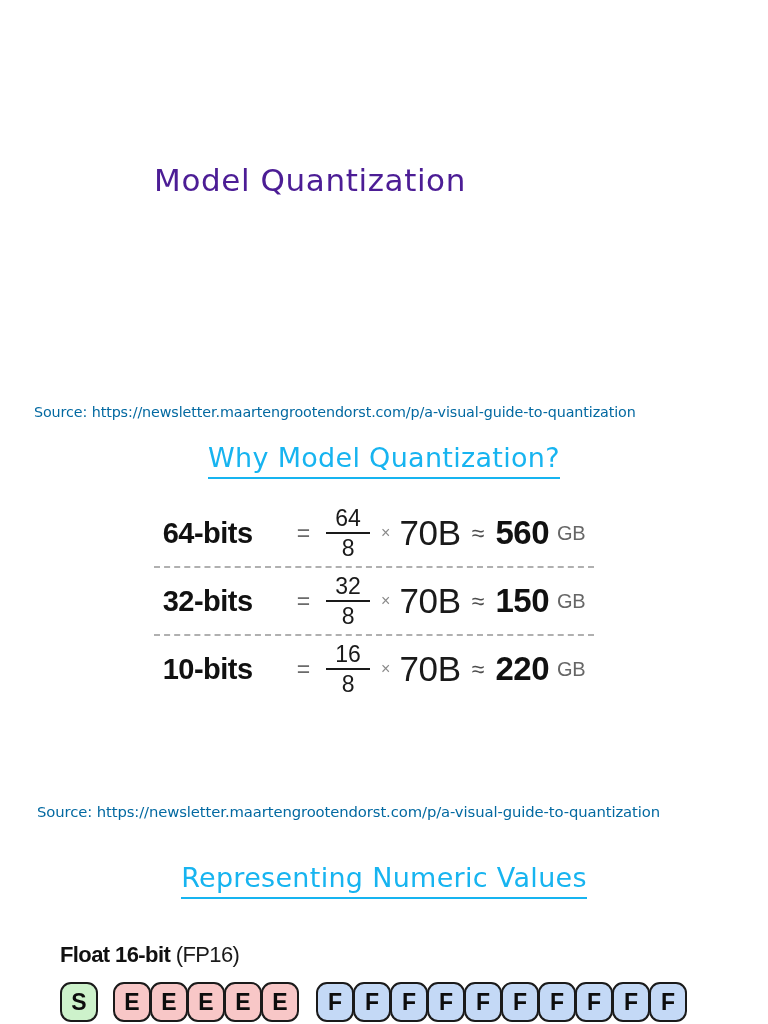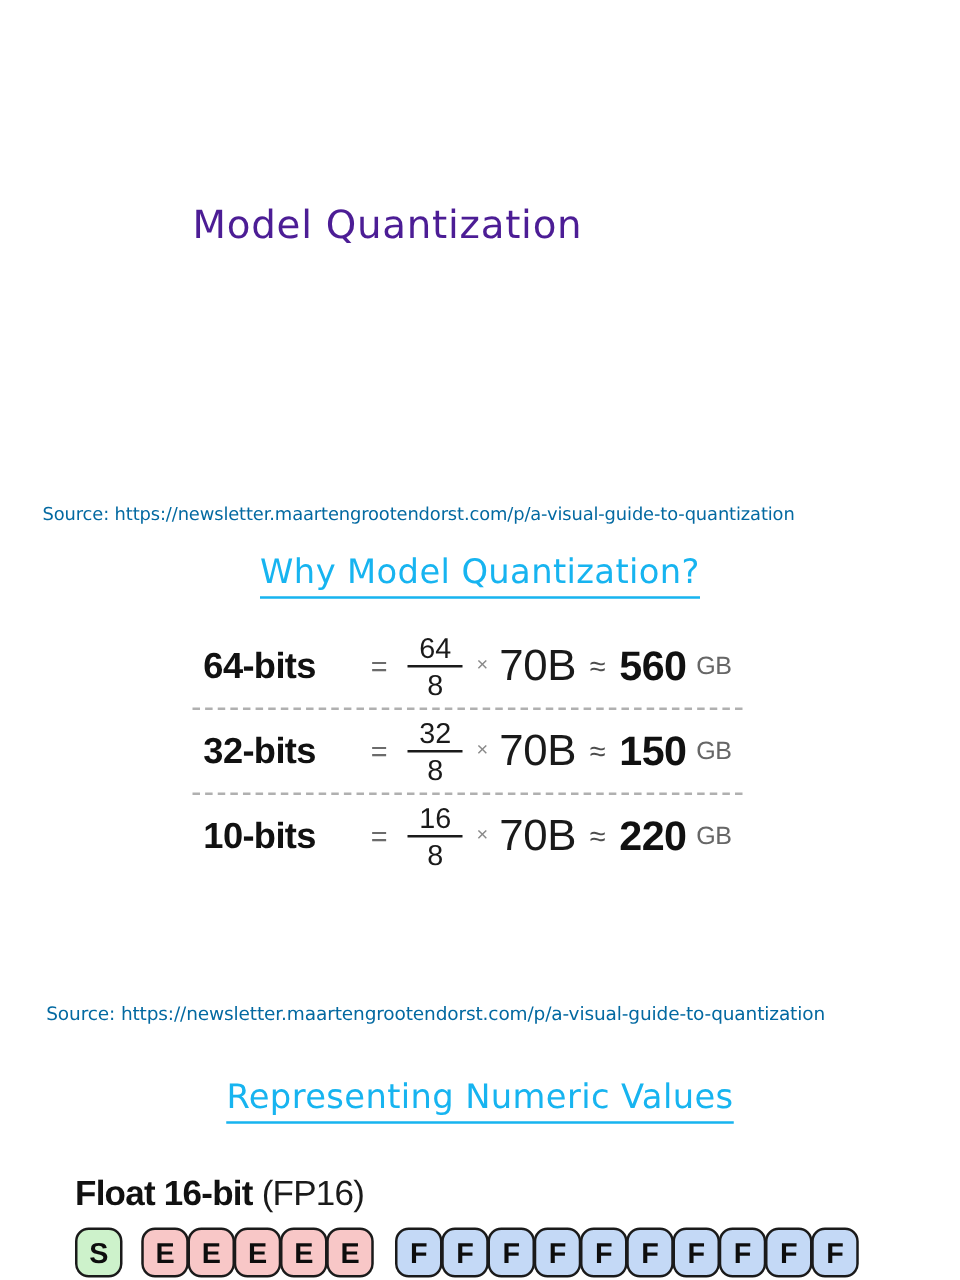--- a/index.html
+++ b/index.html
@@ -157,21 +157,21 @@
     height: 0;
     border-top: 2px dashed #b0b0b0;
   }
 
   
   #fp16-label {
     position: absolute;
     left: 60px;
     top: 938px;
     font-family: "Liberation Sans", sans-serif;
-    font-size: 28px;
+    font-size: 22px;
     line-height: 34px;
     color: #111111;
     white-space: nowrap;
     letter-spacing: -0.6px;
   }
   #fp16-label .strong { font-weight: bold; }
   #fp16-label .light  { font-weight: 400; color: #1a1a1a; }
 
   
   #bit-row {

